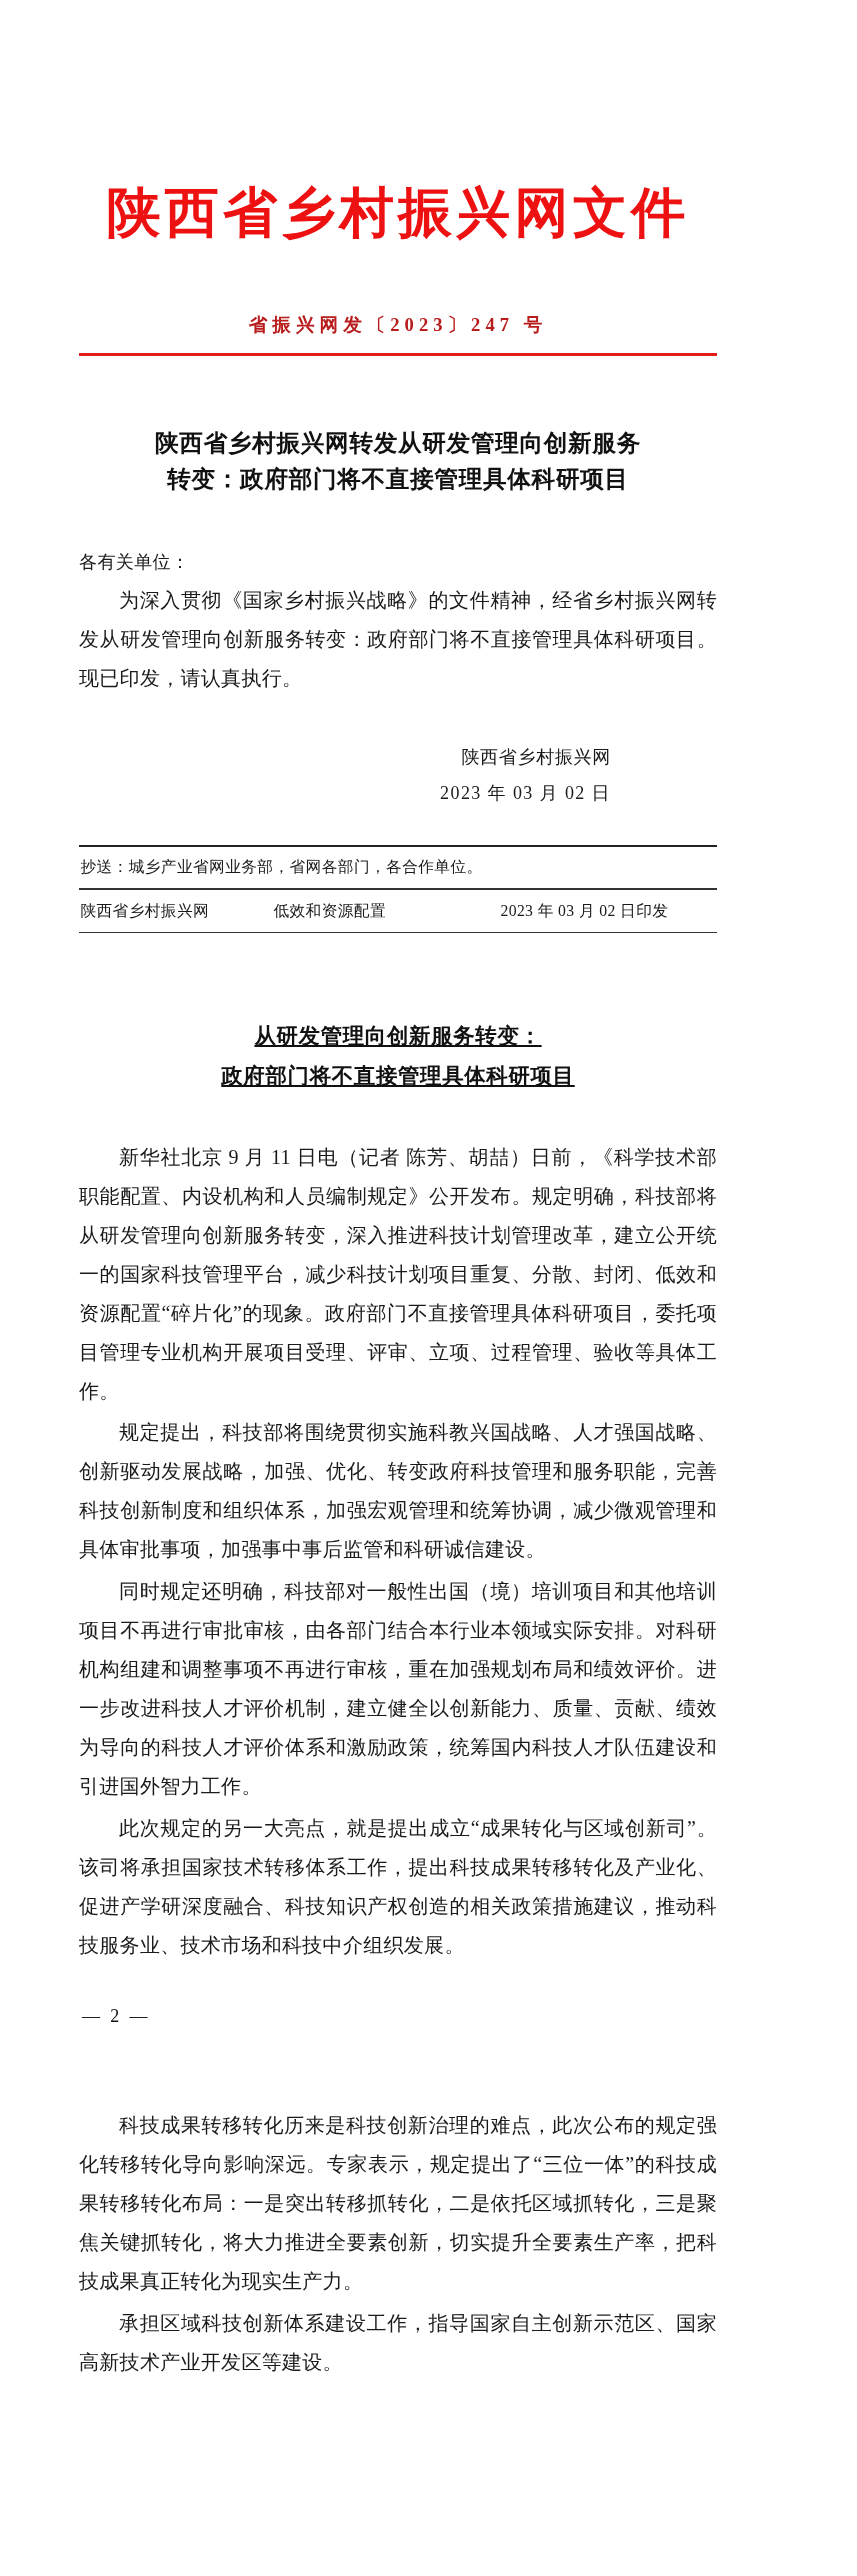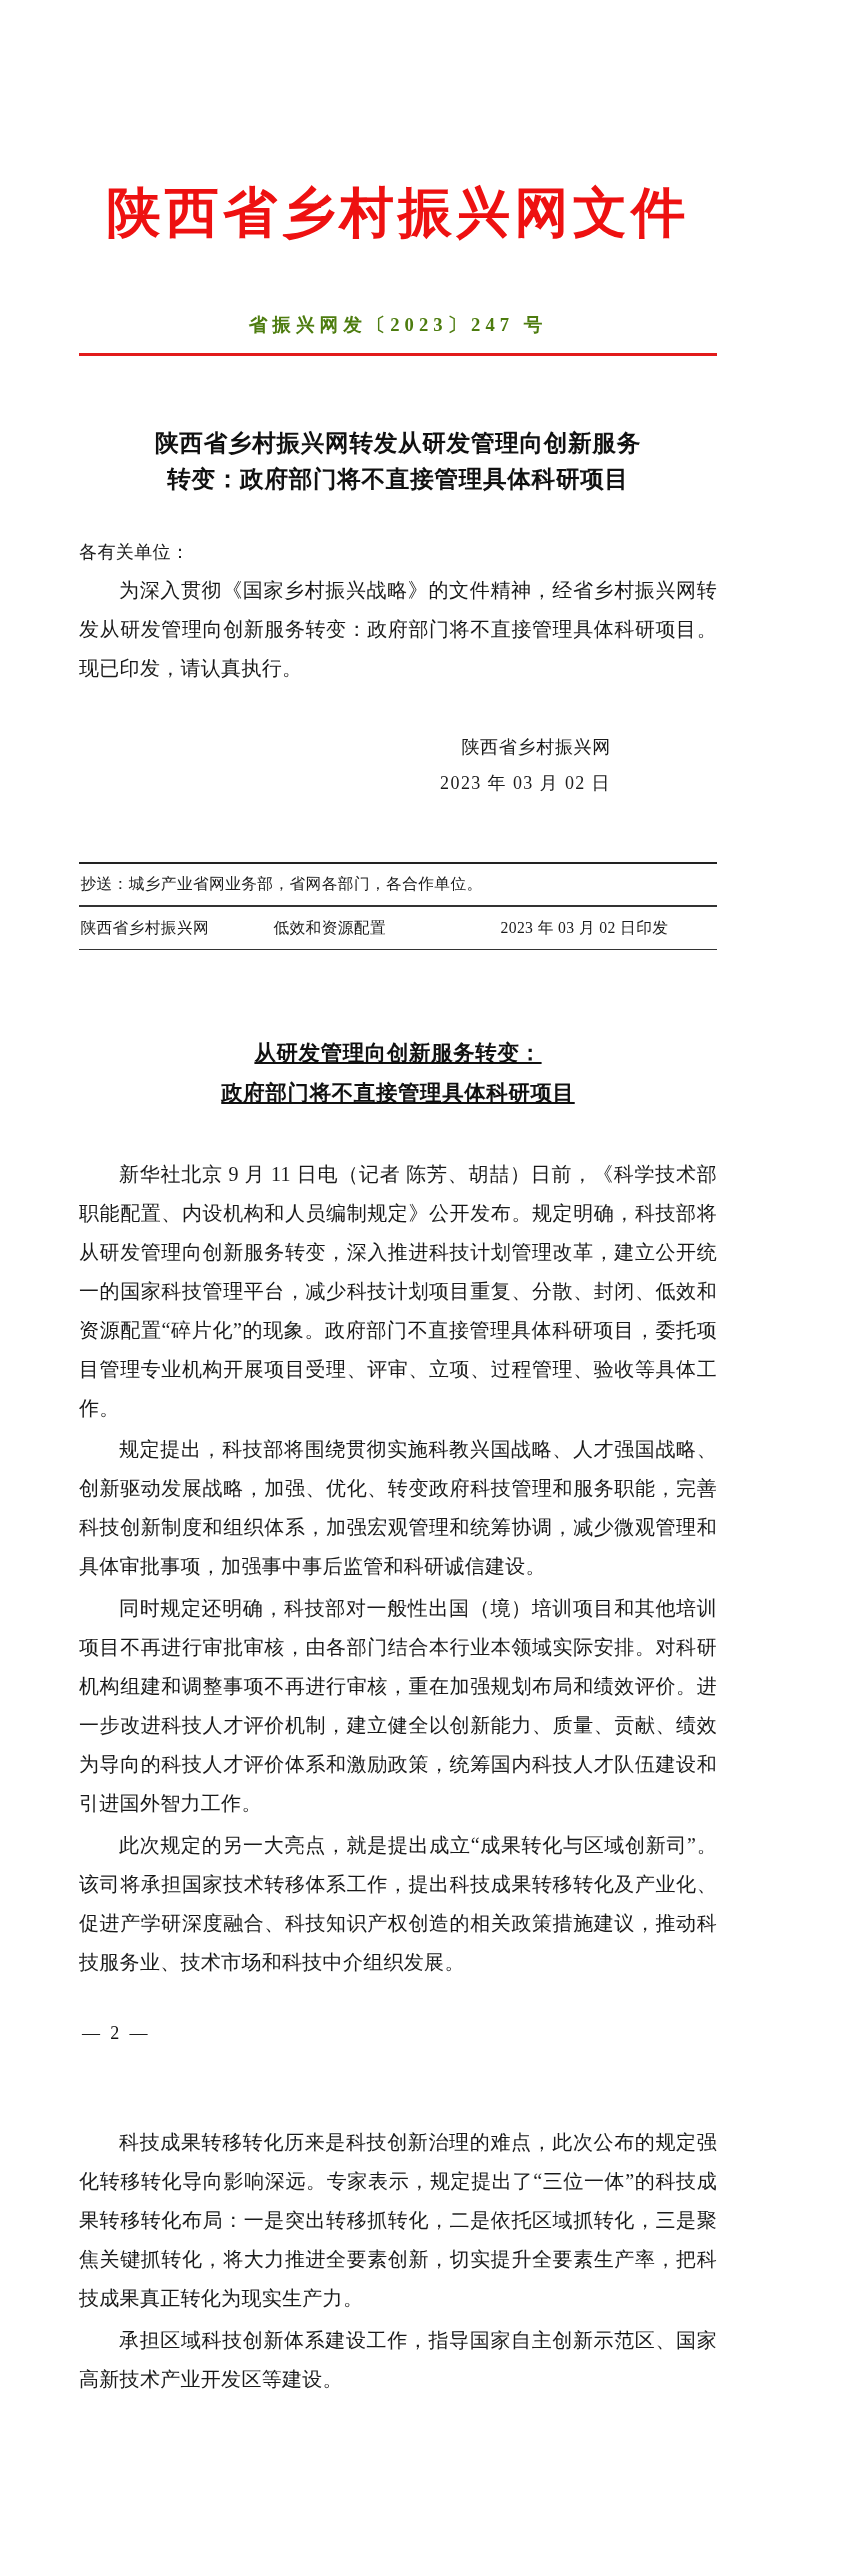--- a/index.html
+++ b/index.html
@@ -37,37 +37,37 @@
     margin: 0 0 66px 0;
     white-space: nowrap;
   }
 
   .doc-number {
     text-align: center;
     font-size: 18.6px;
     letter-spacing: 5px;
     font-weight: 700;
     margin: 0 0 15.7px 0;
-    color: #4d7c0f;
+    color: #b91c1c;
   }
 
   .red-rule {
     height: 2.1px;
     background: #e21b1b;
     margin: 0 0 69px 0;
     border: 0;
   }
 
   .doc-title {
     text-align: center;
     font-size: 23.6px;
     font-weight: 700;
     line-height: 1.55;
     letter-spacing: 0.7px;
-    margin: 0 10px 37px 10px;
+    margin: 0 10px 47px 10px;
     color: #111;
   }
   .doc-title .tline { display: block; }
 
   .salutation {
     font-size: 18px;
     line-height: 1.95;
     letter-spacing: 0.4px;
     margin: 0 0 1.4px 0;
   }
@@ -86,21 +86,21 @@
     margin-top: 41px;
     text-align: right;
     padding-right: 106px;
     font-size: 18px;
     line-height: 2.0;
     letter-spacing: 0.7px;
   }
   .signature .sig-date { letter-spacing: 1.4px; }
 
   .footer-block {
-    margin-top: 61px;
+    margin-top: 34px;
   }
   .footer-rule-thick {
     height: 2.1px;
     background: #222;
     border: 0;
     margin: 0;
   }
   .footer-rule-thin {
     height: 1.4px;
     background: #333;

